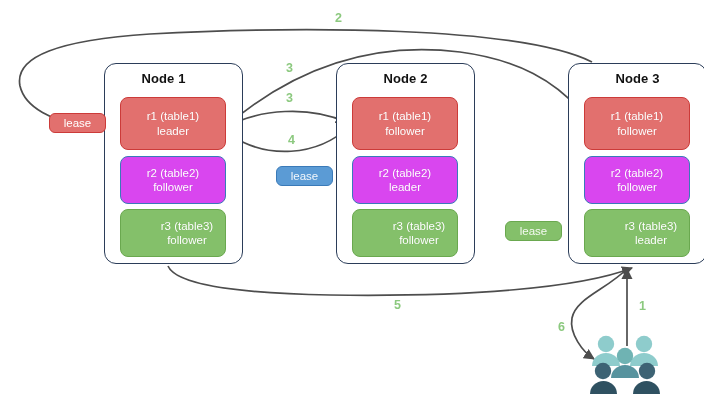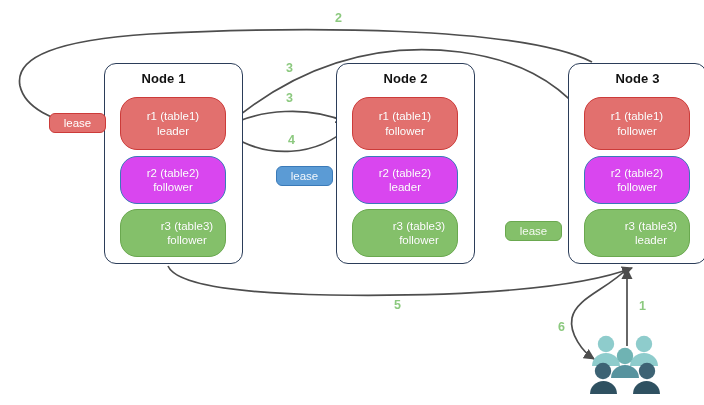--- a/index.html
+++ b/index.html
@@ -35,21 +35,21 @@
     right: 0;
     text-align: center;
     font-size: 13px;
     font-weight: bold;
     color: #111111;
     letter-spacing: 0.1px;
   }
   .replica {
     position: absolute;
     box-sizing: border-box;
-    border-radius: 17px;
+    border-radius: 8px;
     display: flex;
     flex-direction: column;
     align-items: center;
     justify-content: center;
     color: #ffffff;
     font-size: 11.5px;
     line-height: 14.5px;
     text-align: right;
     text-shadow: 0 0 1px rgba(0,0,0,0.10);
   }

